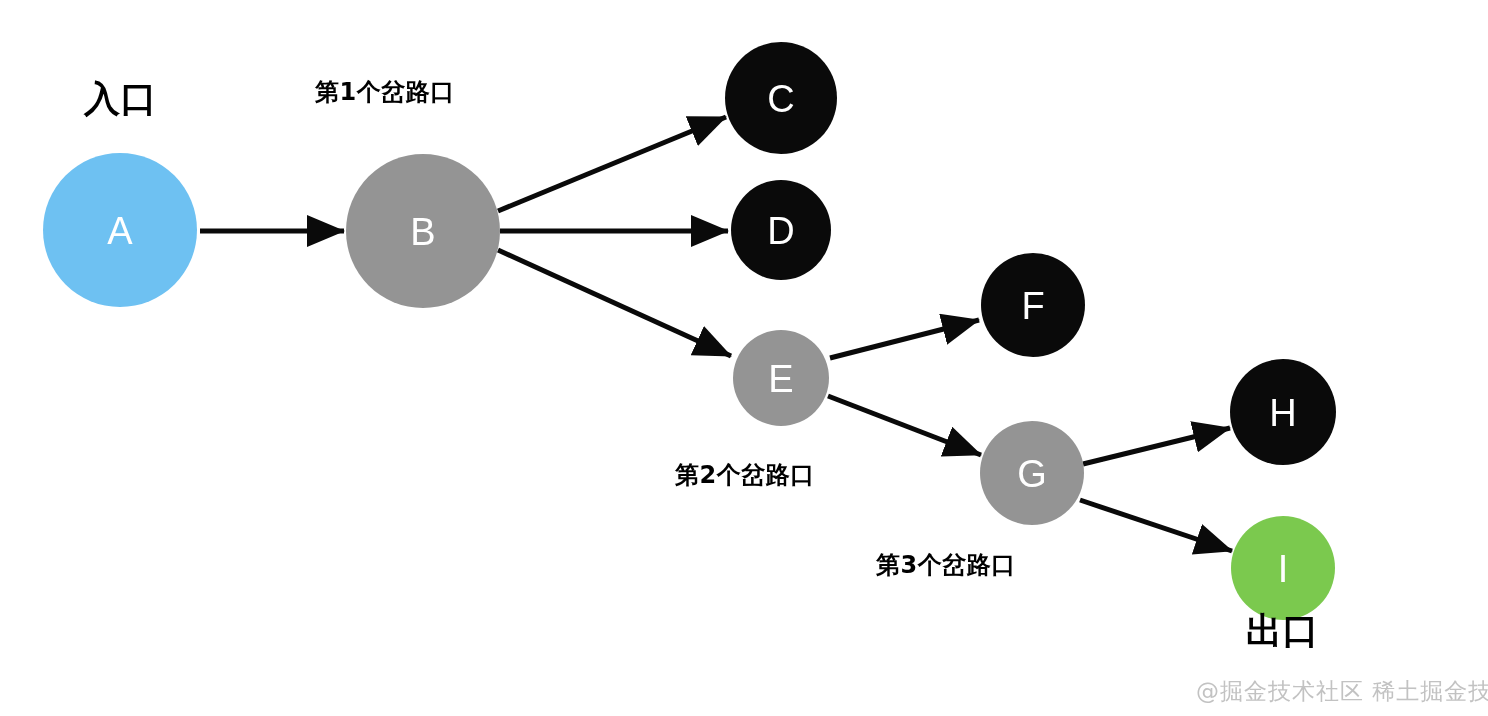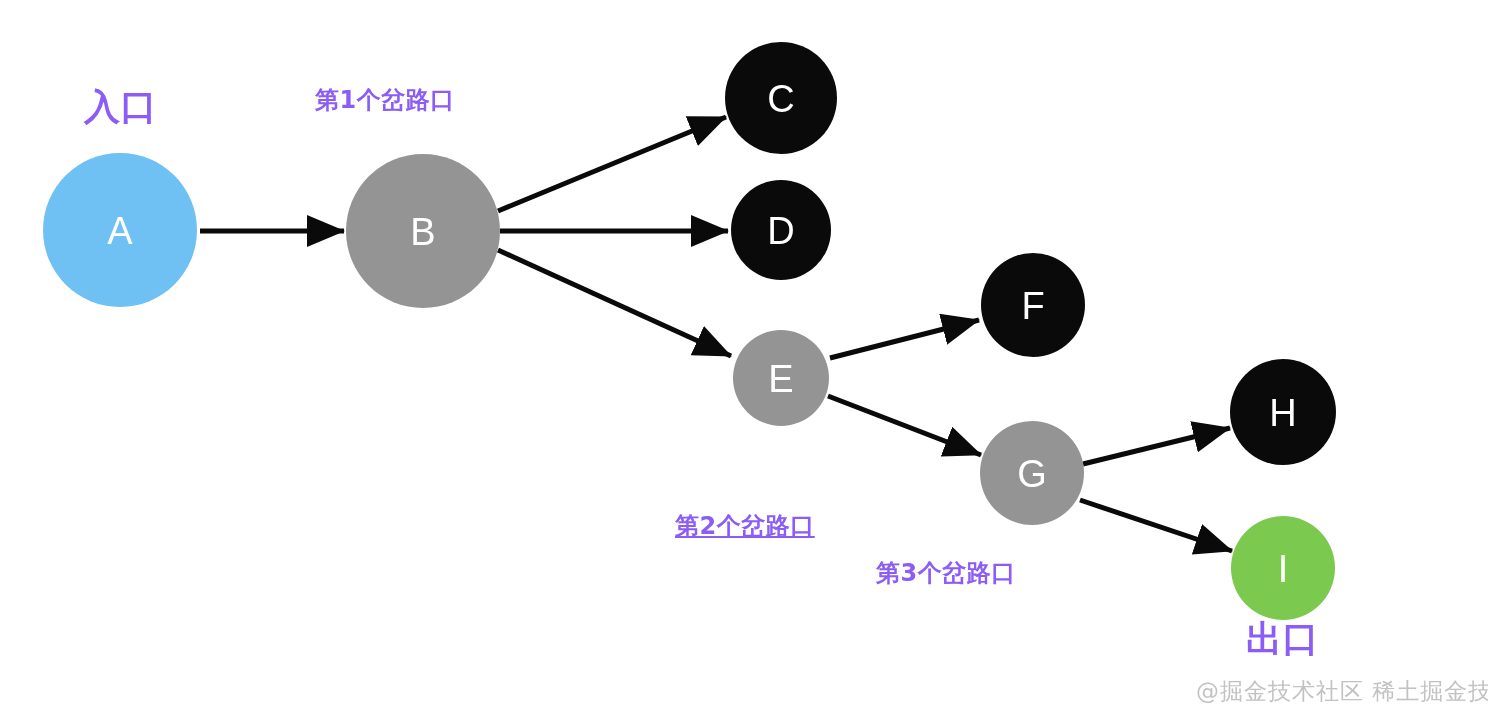--- a/index.html
+++ b/index.html
@@ -28,24 +28,23 @@
     font-size: 38px;
     font-weight: 400;
     text-anchor: middle;
     dominant-baseline: central;
     paint-order: stroke;
   }
   .cn-label {
     position: absolute;
     font-family: "DejaVu Sans", "Liberation Sans", sans-serif;
     font-weight: 700;
-    color: #8b5cf6;
+    color: #000000;
     white-space: nowrap;
     letter-spacing: 0.5px;
-    margin-top: 8px;
   }
   .cn-label.big {
     font-size: 36px;
   }
   .cn-label.step {
     font-size: 24px;
   }
   .watermark {
     position: absolute;
     font-family: "DejaVu Sans", "Liberation Sans", sans-serif;
@@ -113,20 +112,20 @@
         <g>
           <circle cx="1283" cy="568" r="52" fill="#7bc94e"></circle>
           <text class="node-label-text" x="1283" y="569" fill="#ffffff">I</text>
         </g>
       </g>
   </svg>
 
   <div id="labels-layer">
       <div class="cn-label big" style="left: 84px; top: 75px;">入口</div>
       <div class="cn-label step" style="left: 315px; top: 76px;">第1个岔路口</div>
-      <div class="cn-label step" style="left: 675px; top: 502px; text-decoration: underline;">第2个岔路口</div>
+      <div class="cn-label step" style="left: 675px; top: 459px;">第2个岔路口</div>
       <div class="cn-label step" style="left: 876px; top: 549px;">第3个岔路口</div>
       <div class="cn-label big" style="left: 1246px; top: 607px;">出口</div>
     </div>
 
   <div class="watermark" style="left: 1196px; top: 676px; color: rgb(194, 194, 194);">@掘金技术社区 稀土掘金技术社区</div>
 
 </div>
 
 </body></html>

